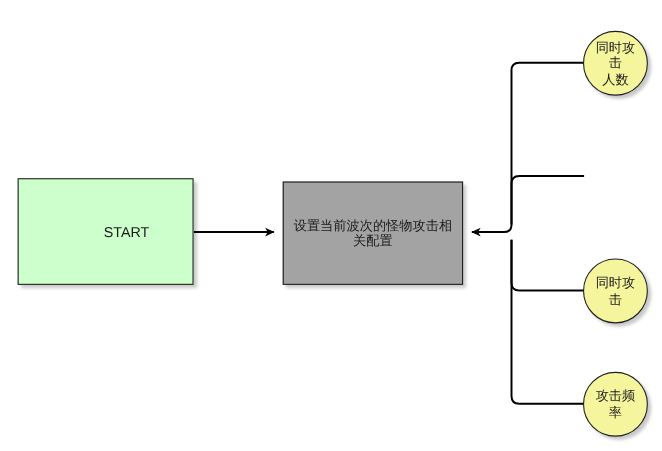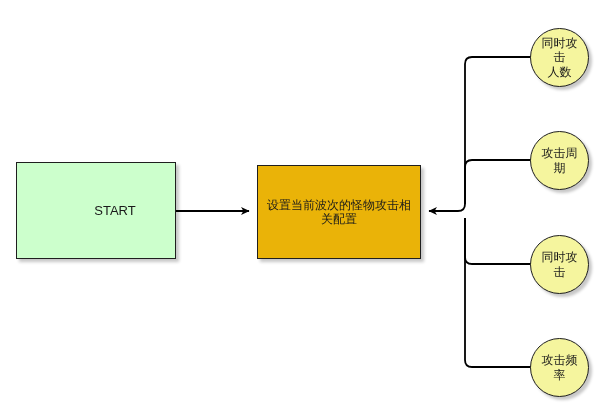--- a/index.html
+++ b/index.html
@@ -56,21 +56,21 @@
     height: 97px;
     background: #ccffcc;
     font-size: 13px;
     padding-left: 38px;
   }
   #node-config {
     left: 257px;
     top: 165px;
     width: 164px;
     height: 94px;
-    background: #eab308;
+    background: #a3a3a3;
     font-size: 12px;
   }
   .circle-node {
     width: 59px;
     height: 59px;
     left: 530px;
     background: #f5f59e;
     font-size: 12px;
   }
   #node-attr-0 { top: 28px; }
@@ -111,23 +111,20 @@
 
   <div class="node node-rect" id="node-config">
     <span class="node-label">设置当前波次的怪物攻击相关配置</span>
   </div>
 
   <div class="node node-ellipse circle-node" id="node-attr-0">
     <span class="node-label">同时攻击
 人数</span>
   </div>
 
-  <div class="node node-ellipse circle-node" id="node-attr-1">
-    <span class="node-label">攻击周期</span>
-  </div>
 
   <div class="node node-ellipse circle-node" id="node-attr-2">
     <span class="node-label">同时攻击</span>
   </div>
 
   <div class="node node-ellipse circle-node" id="node-attr-3">
     <span class="node-label">攻击频率</span>
   </div>
 
 </div>

